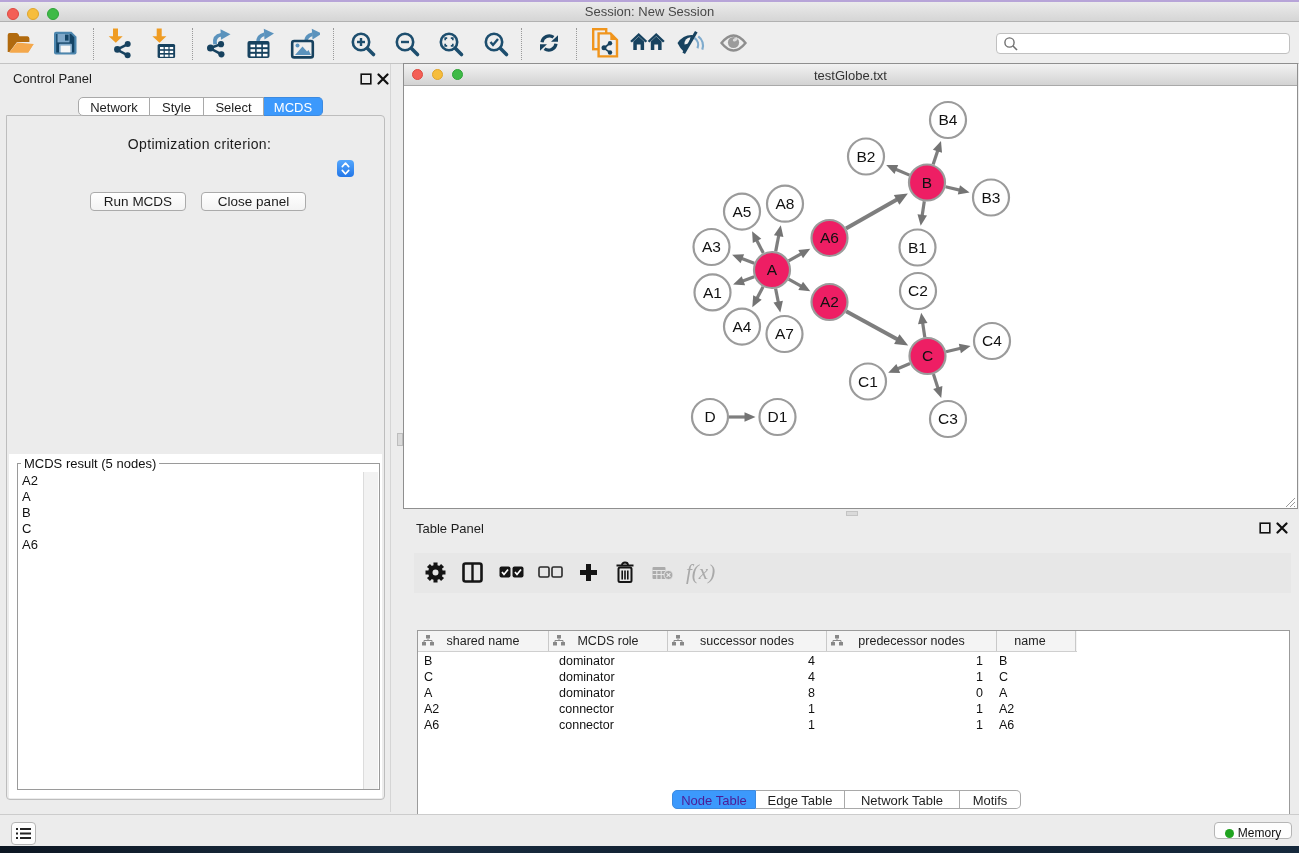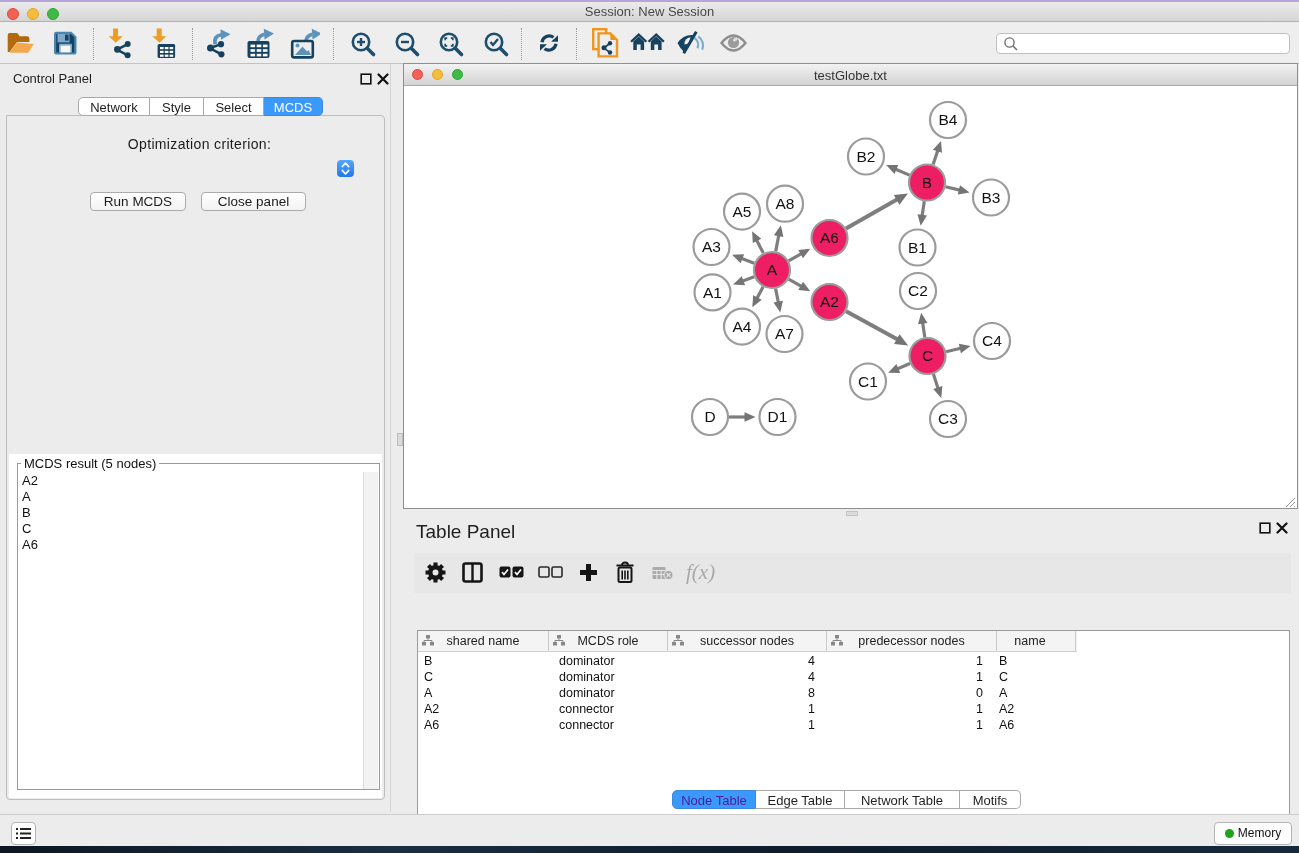--- a/index.html
+++ b/index.html
@@ -34,33 +34,33 @@
 #mscroll{left:354px;top:18px;width:15px;height:317px;background:#f2f2f2;border-left:1px solid #dcdcdc;}
 
 #netwin{left:403px;top:63px;width:895px;height:446px;background:#fff;border:1px solid #8f8f8f;}
 #nwtitle{left:0;top:0;width:893px;height:22px;background:linear-gradient(#f2f2f2,#d3d3d3);border-bottom:1px solid #a9a9a9;}
 #nwtitle .t1{left:8px;background:#f45f56;border:1px solid #dd4a41;}
 #nwtitle .t2{left:28px;background:#f6bd3c;border:1px solid #e0a52c;}
 #nwtitle .t3{left:48px;background:#3fba47;border:1px solid #2fa439;}
 .tl2{border-radius:50%;width:11px;height:11px;top:5px;}
 #nwtext{left:0;top:4px;width:893px;text-align:center;font-size:13px;color:#333;}
 
-#tphead{left:416px;top:521px;font-size:19px;color:#1e1e1e;}
+#tphead{left:416px;top:521px;font-size:13px;color:#1e1e1e;}
 #ttoolbar{left:414px;top:553px;width:877px;height:40px;background:#e7e7e7;}
 #tablebox{left:417px;top:598px;width:873px;height:240px;background:#fff;border:1px solid #9b9b9b;margin-top:32px;}
 #thead{left:0;top:0;width:659px;height:21px;background:#f4f4f4;border-bottom:1px solid #cfcfcf;display:flex;font-size:12.5px;color:#222;}
 .th{border-right:1px solid #c9c9c9;position:relative;text-align:center;line-height:20px;}
 .tico{position:absolute;left:4px;top:4px;}
 .trow{position:absolute;font-size:12.5px;color:#111;height:16px;line-height:16px;}
 #btabs{left:672px;top:790px;height:19px;display:flex;font-size:13px;}
 
 #statusline{left:0;top:814px;width:1299px;height:1px;background:#cccccc;}
 #statusbar{left:0;top:815px;width:1299px;height:31px;background:#ececec;}
 #listbtn{left:11px;top:822px;width:25px;height:23px;background:#fdfdfd;border:1px solid #b5b5b5;border-radius:4px;}
-#membtn{left:1214px;top:822px;width:78px;height:23px;background:#fdfdfd;border:1px solid #b5b5b5;border-radius:4px;font-size:12px;color:#111;text-align:center;line-height:21px;}
+#membtn{left:1214px;top:822px;width:78px;height:17px;background:#fdfdfd;border:1px solid #b5b5b5;border-radius:4px;font-size:12px;color:#111;text-align:center;line-height:21px;}
 #darkstrip{left:0;top:846px;width:1299px;height:7px;background:linear-gradient(90deg,#0c1622,#1a2e42 30%,#0e1c2c 60%,#16293c);}
 svg{display:block;}
 </style></head><body>
 <div id="page">
 <div id="purple" class="abs"></div>
 <div id="titlebar" class="abs">
   <div class="tl t1 abs"></div>
       <div class="tl t2 abs"></div>
       <div class="tl t3 abs"></div>
 </div>

